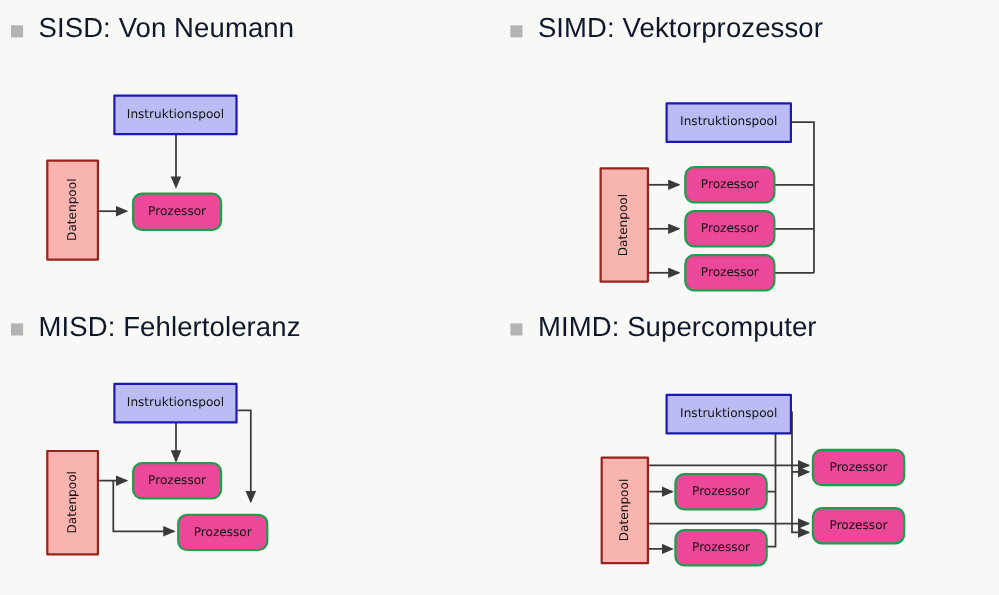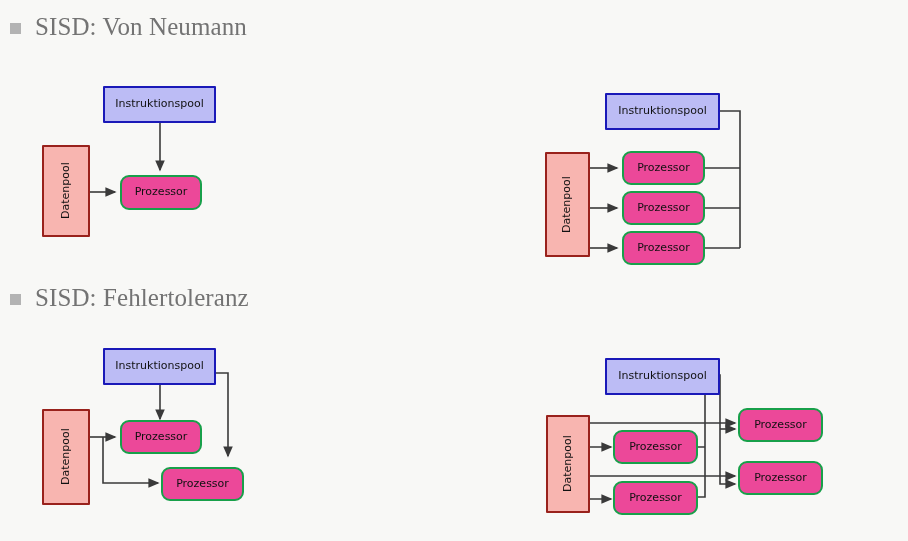--- a/index.html
+++ b/index.html
@@ -40,24 +40,24 @@
   }
   .bullet-square {
     width: 11px;
     height: 11px;
     background: #b3b3b3;
     flex: 0 0 auto;
     position: relative;
     top: 2px;
   }
   .headline-text {
-    font-family: Liberation Serif, serif;
+    font-family: Liberation Sans, sans-serif;
     font-size: 25px;
     font-weight: 400;
-    color: #737373;
+    color: #0f172a;
     letter-spacing: 0.1px;
     line-height: 1;
   }
 
   .diagram {
     position: absolute;
     left: 0;
     top: 0;
     width: 454px;
     height: 270px;
@@ -128,20 +128,24 @@
         <span>Datenpool</span>
       </div>
 
       <div class="node node-proc" style="left:120px; top:175px; width:82px; height:35px;">
         <span>Prozessor</span>
       </div>
     </div>
   </div>
 
   <div class="quad q-tr">
+    <div class="headline">
+      <span class="bullet-square"></span>
+      <span class="headline-text">SIMD: Vektorprozessor</span>
+    </div>
 
     <div class="diagram">
       <svg width="454" height="270" viewBox="0 0 454 270">
         <defs>
           <marker id="ah2" markerWidth="7" markerHeight="7" refX="6" refY="3" orient="auto">
             <path d="M0,0 L7,3 L0,6 z" fill="#3a3a3a"></path>
           </marker>
         </defs>
 
         <path d="M266,111 L286,111 L286,248" stroke="#3a3a3a" stroke-width="1.6" fill="none"></path>
@@ -171,21 +175,21 @@
       </div>
       <div class="node node-proc" style="left:168px; top:231px; width:83px; height:34px;">
         <span>Prozessor</span>
       </div>
     </div>
   </div>
 
   <div class="quad q-bl">
     <div class="headline">
       <span class="bullet-square"></span>
-      <span class="headline-text">SISD: Fehlertoleranz</span>
+      <span class="headline-text">MISD: Fehlertoleranz</span>
     </div>
 
     <div class="diagram">
       <svg width="454" height="270" viewBox="0 0 454 270">
         <defs>
           <marker id="ah3" markerWidth="7" markerHeight="7" refX="6" refY="3" orient="auto">
             <path d="M0,0 L7,3 L0,6 z" fill="#3a3a3a"></path>
           </marker>
         </defs>
 
@@ -209,20 +213,24 @@
       <div class="node node-proc" style="left:120px; top:149px; width:82px; height:34px;">
         <span>Prozessor</span>
       </div>
       <div class="node node-proc" style="left:161px; top:196px; width:83px; height:34px;">
         <span>Prozessor</span>
       </div>
     </div>
   </div>
 
   <div class="quad q-br">
+    <div class="headline">
+      <span class="bullet-square"></span>
+      <span class="headline-text">MIMD: Supercomputer</span>
+    </div>
 
     <div class="diagram">
       <svg width="454" height="270" viewBox="0 0 454 270">
         <defs>
           <marker id="ah4" markerWidth="7" markerHeight="7" refX="6" refY="3" orient="auto">
             <path d="M0,0 L7,3 L0,6 z" fill="#3a3a3a"></path>
           </marker>
         </defs>
 
         <path d="M206,104 L266,104 L266,158" stroke="#3a3a3a" stroke-width="1.6" fill="none"></path>

